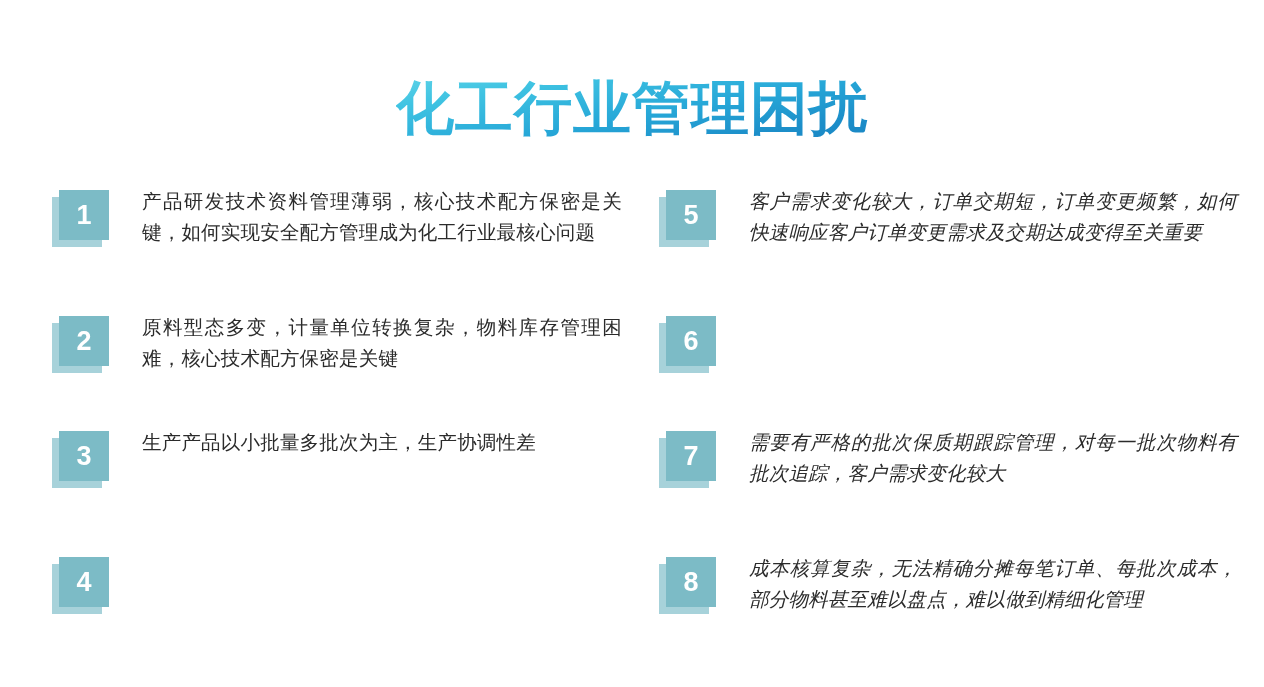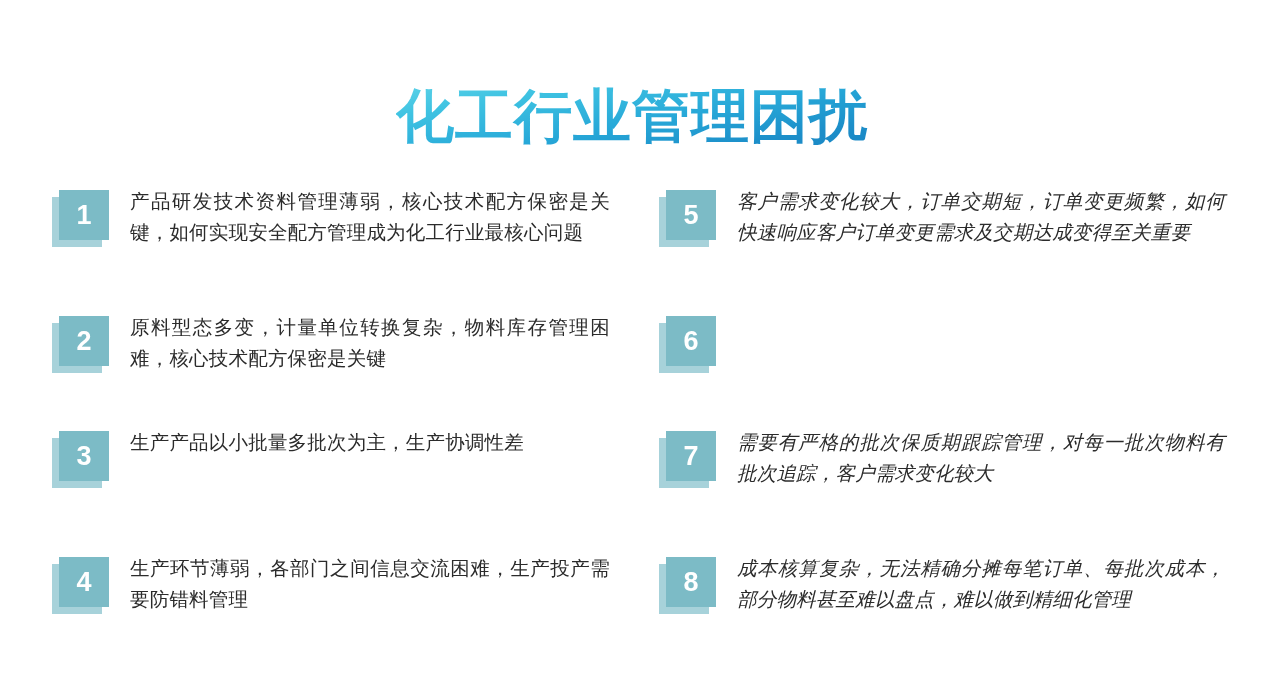--- a/index.html
+++ b/index.html
@@ -17,21 +17,21 @@
   #slide {
     position: relative;
     width: 1264px;
     height: 687px;
     background: #ffffff;
   }
 
   
   .title-wrap {
     position: absolute;
-    top: 44px;
+    top: 36px;
     left: 0;
     width: 1264px;
     text-align: center;
   }
   .slide-title {
     display: inline-block;
     font-size: 58px;
     font-weight: bold;
     letter-spacing: 1px;
     line-height: 1.15;
@@ -106,21 +106,21 @@
     justify-content: center;
     color: #ffffff;
     font-size: 27px;
     font-weight: bold;
     font-family: "Liberation Sans", "DejaVu Sans", sans-serif;
     line-height: 1;
   }
 
   
   .item-text {
-    margin-left: 16px;
+    margin-left: 28px;
     width: 480px;
     font-size: 19.5px;
     line-height: 31px;
     color: #2b2b2b;
     font-family: "Liberation Sans", "DejaVu Sans", sans-serif;
     text-align: justify;
     letter-spacing: 0.2px;
   }
   .column.right .item-text { width: 488px; font-style: italic; }
 </style>
@@ -163,21 +163,20 @@
         </div>
         <div class="item-text">生产产品以小批量多批次为主，生产协调性差</div>
       </div>
 
       <div class="item row-4">
         <div class="badge">
           <span class="shadow-sq"></span>
           <span class="main-sq"></span>
           <span class="num">4</span>
         </div>
-        <div class="item-text">生产环节薄弱，各部门之间信息交流困难，生产投产需要防错料管理</div>
       </div>
 
     </div>
 
     <div class="column right">
 
       <div class="item row-1">
         <div class="badge">
           <span class="shadow-sq"></span>
           <span class="main-sq"></span>

